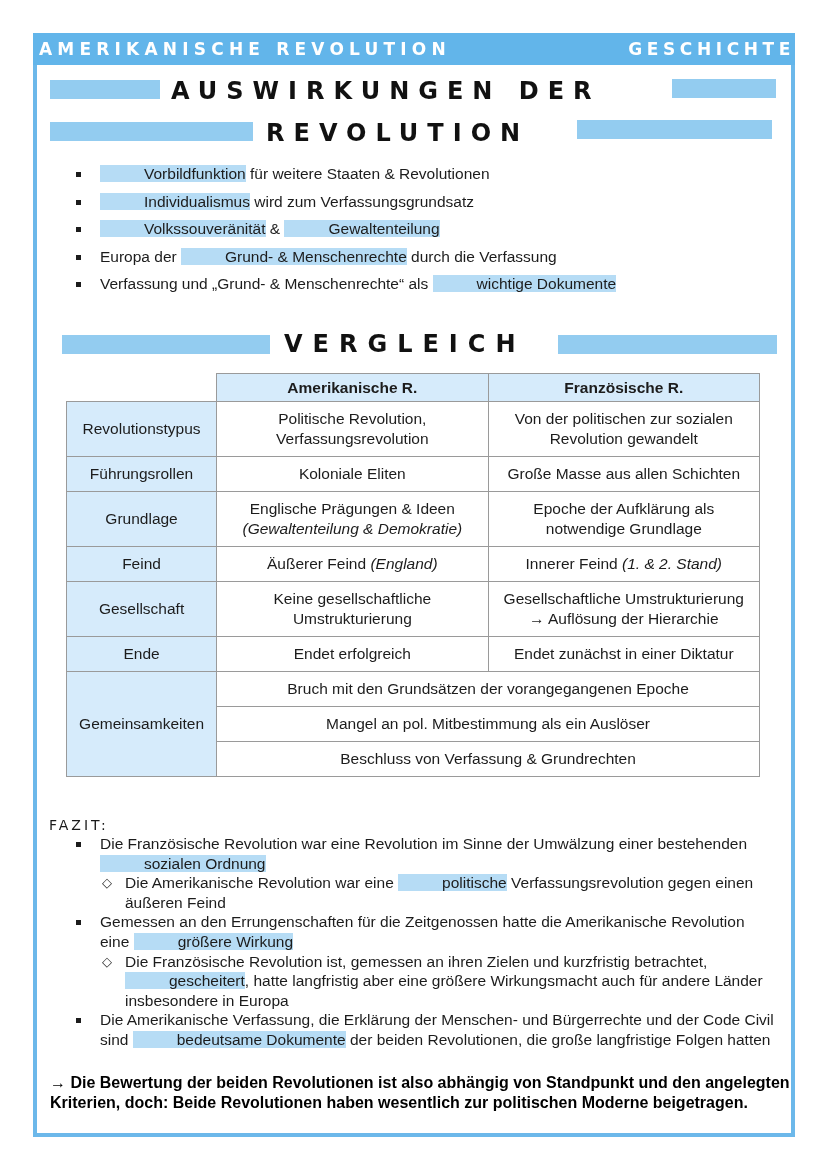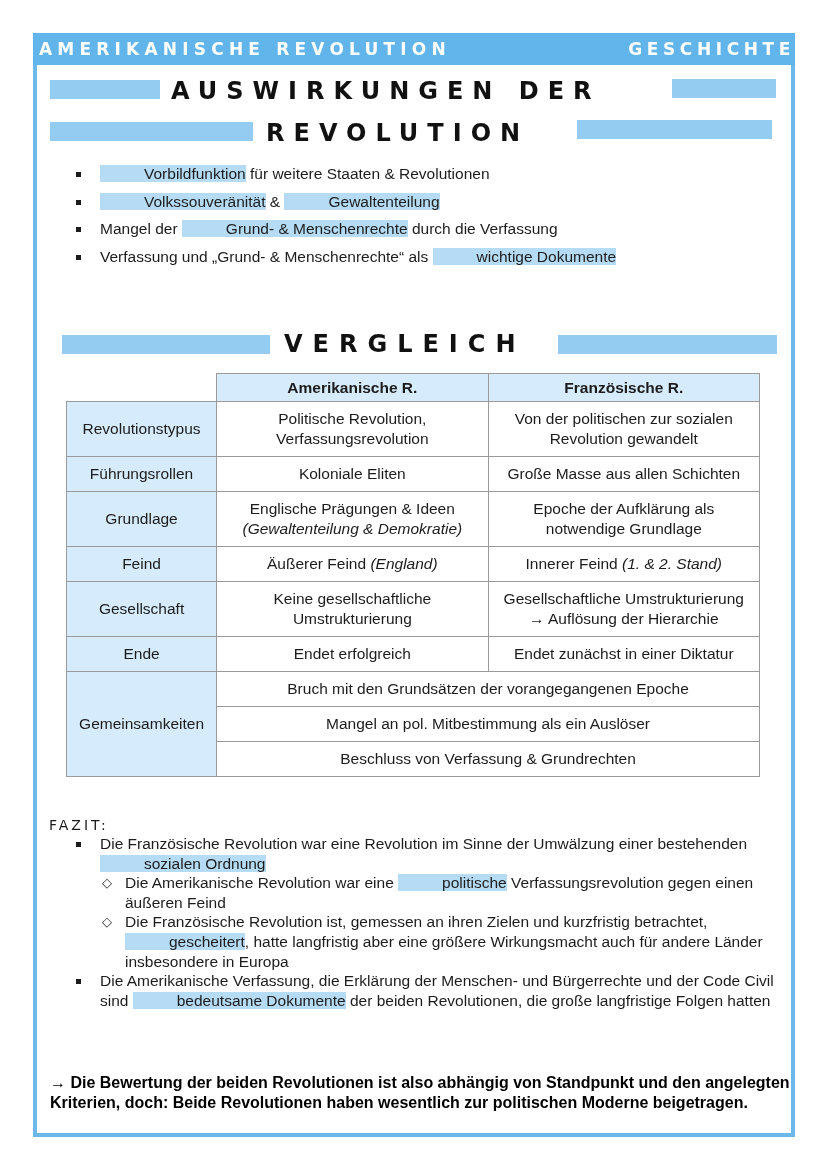--- a/index.html
+++ b/index.html
@@ -75,22 +75,23 @@
 <div class="bar" style="left:50px; top:80px; width:110px;"></div>
 <div class="bar" style="left:672px; top:79px; width:104px;"></div>
 <div class="bar" style="left:50px; top:122px; width:203px;"></div>
 <div class="bar" style="left:577px; top:120px; width:195px;"></div>
 
 <div class="title" style="left:171px; top:71px;">AUSWIRKUNGEN DER</div>
 <div class="title" style="left:266px; top:113px;">REVOLUTION</div>
 
 <ul class="bullets">
   <li><span class="hl">Vorbildfunktion</span><span> für weitere Staaten &amp; Revolutionen</span></li>
+  <li><span class="hl">Individualismus</span><span> wird zum Verfassungsgrundsatz</span></li>
   <li><span class="hl">Volkssouveränität</span><span> &amp; </span><span class="hl">Gewaltenteilung</span></li>
-  <li><span>Mangel der </span><span class="hl">Grund- &amp; Menschenrechte</span><span> durch die Verfassung</span></li>
+  <li><span>Europa der </span><span class="hl">Grund- &amp; Menschenrechte</span><span> durch die Verfassung</span></li>
   <li><span>Verfassung und „Grund- &amp; Menschenrechte“ als </span><span class="hl">wichtige Dokumente</span></li>
 </ul>
 
 <div class="bar" style="left:62px; top:335px; width:208px;"></div>
 <div class="bar" style="left:558px; top:335px; width:219px;"></div>
 <div class="title" style="left:284px; top:324px; letter-spacing:10px;">VERGLEICH</div>
 
 <table class="cmp">
   <tbody>
       <tr>
@@ -139,17 +140,18 @@
     <td colspan="2">Beschluss von Verfassung &amp; Grundrechten</td>
   </tr>
 </tbody>
   </table>
 
 <div class="fazit-title">FAZIT:</div>
 
 <div class="fazit">
   <div class="item"><span>Die Französische Revolution war eine Revolution im Sinne der Umwälzung einer bestehenden </span><span class="hl">sozialen Ordnung</span><span></span></div>
   <div class="sub"><span class="dia">◇</span><span>Die Amerikanische Revolution war eine </span><span class="hl">politische</span><span> Verfassungsrevolution gegen einen äußeren Feind</span></div>
+  <div class="item"><span>Gemessen an den Errungenschaften für die Zeitgenossen hatte die Amerikanische Revolution eine </span><span class="hl">größere Wirkung</span><span></span></div>
   <div class="sub"><span class="dia">◇</span><span>Die Französische Revolution ist, gemessen an ihren Zielen und kurzfristig betrachtet, </span><span class="hl">gescheitert</span><span>, hatte langfristig aber eine größere Wirkungsmacht auch für andere Länder insbesondere in Europa</span></div>
   <div class="item"><span>Die Amerikanische Verfassung, die Erklärung der Menschen- und Bürgerrechte und der Code Civil sind </span><span class="hl">bedeutsame Dokumente</span><span> der beiden Revolutionen, die große langfristige Folgen hatten</span></div>
 </div>
 
 <div class="conclusion">→ Die Bewertung der beiden Revolutionen ist also abhängig von Standpunkt und den angelegten Kriterien, doch: Beide Revolutionen haben wesentlich zur politischen Moderne beigetragen.</div>
 
 </body></html>

